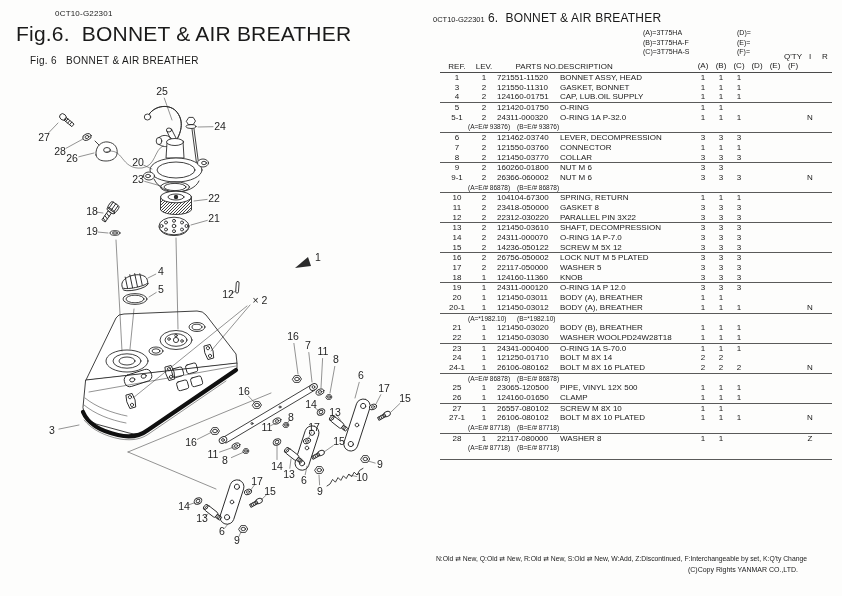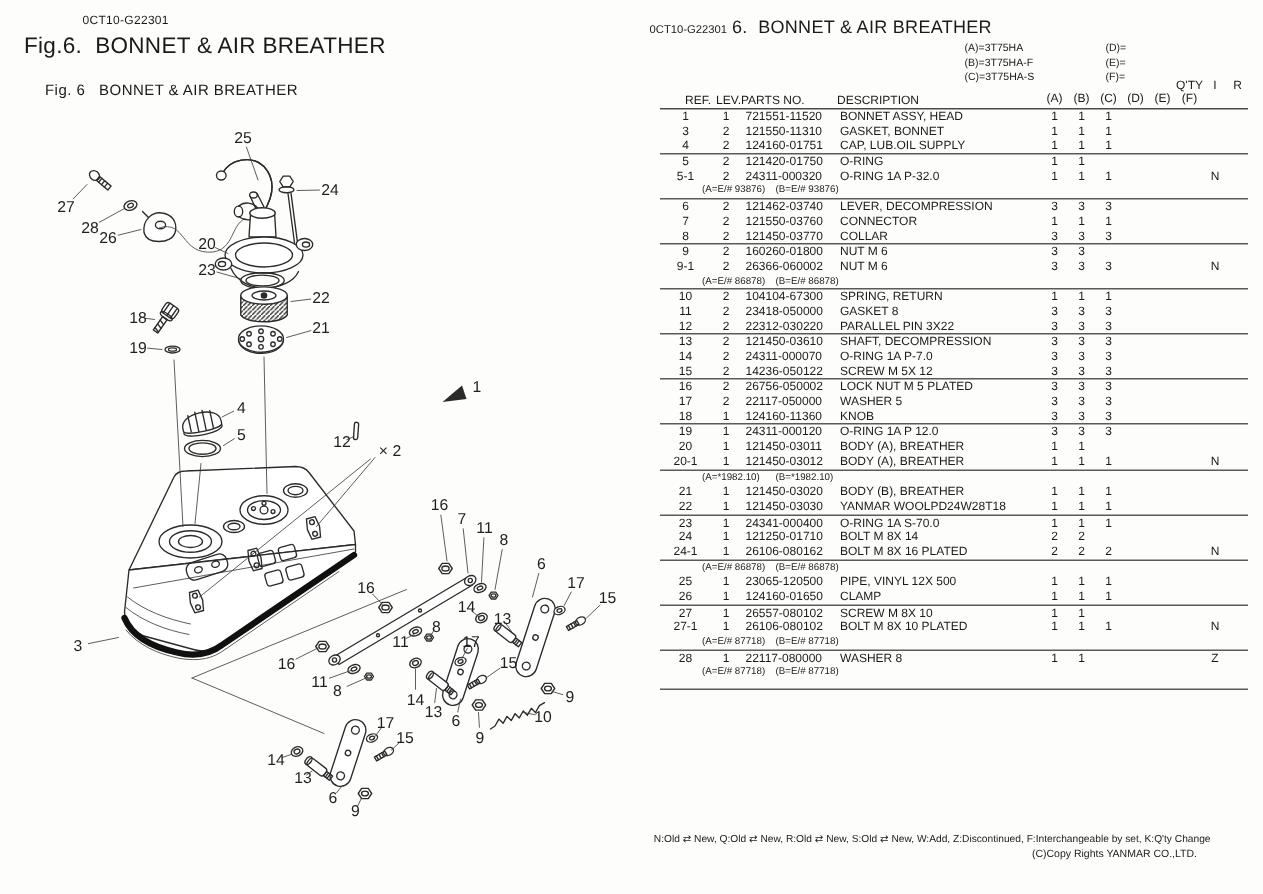--- a/index.html
+++ b/index.html
@@ -1,39 +1,39 @@
 <!DOCTYPE html>
 <html><head>
 <meta charset="utf-8">
 <style>
   html,body{margin:0;padding:0}
   body{width:842px;height:596px;background:#fdfdfc;font-family:"Liberation Sans",sans-serif;color:#1a1a1a;position:relative;overflow:hidden}
   .abs{position:absolute}
   
   #left-docno{left:55px;top:9px;font-size:8px;letter-spacing:.2px}
-  #left-title{left:16px;top:22px;font-size:15px;letter-spacing:.2px;white-space:pre}
+  #left-title{left:16px;top:22px;font-size:21px;letter-spacing:.2px;white-space:pre}
   #left-caption{left:30px;top:55px;font-size:10px;font-weight:normal;letter-spacing:.3px;white-space:pre}
   #diagram-svg{left:0;top:0}
   #diagram-svg text{font-family:"Liberation Sans",sans-serif;font-size:10px;fill:#1f1f1f;stroke:none}
   #diagram-svg .big{font-size:10.5px}
   #diagram-svg path,#diagram-svg line,#diagram-svg ellipse,#diagram-svg circle,#diagram-svg rect,#diagram-svg polygon,#diagram-svg polyline{stroke:#2b2b2b;stroke-width:.9;fill:none;stroke-linecap:round;stroke-linejoin:round}
   #diagram-svg .fw{fill:#fff}
   #diagram-svg .fd{fill:#2b2b2b;stroke:none}
   #diagram-svg .thick{stroke:#101010;stroke-width:4.2}
   #diagram-svg .thin{stroke-width:.55;stroke:#3a3a3a}
   #diagram-svg .hatchfill{fill:url(#hatch)}
   
   #right-docno{left:433px;top:15px;font-size:7.5px}
   #right-title{left:488px;top:11px;font-size:12px;letter-spacing:.2px;white-space:pre}
   #legend{left:643px;top:28px;font-size:7px;line-height:9.5px;display:flex}
   #legend .lcol{width:94px}
   #legend div{white-space:pre}
   #table{left:440px;top:52px;width:392px;font-size:8px}
   .thead{display:grid;grid-template-columns:34px 20px 64px 136px 18px 18px 18px 18px 18px 18px 16px 14px;grid-template-rows:9px 10px;border-bottom:1px solid #4a4a4a;padding-bottom:1px}
-  .thead .span2{grid-row:1/3;align-self:end;text-align:right}
+  .thead .span2{grid-row:1/3;align-self:end;text-align:center}
   .thead .qtyh{grid-column:5/11;grid-row:1;text-align:right}
   .thead .qc{grid-row:2;text-align:center}
   .thead .ih,.thead .rh{grid-row:1;text-align:center}
   .trow{display:grid;grid-template-columns:34px 20px 64px 136px 18px 18px 18px 18px 18px 18px 16px 14px;height:9.7px;line-height:9.7px}
   .trow>div{overflow:hidden;white-space:nowrap}
   .cref,.clev,.cq,.cic,.crc{text-align:center}
   .cpn{padding-left:3px}
   .cdesc{padding-left:2px}
   .rule{border-bottom:1px solid #5a5a5a}
   .nrow{position:relative;height:9.7px;line-height:9.7px;font-size:6.5px;color:#222}
@@ -477,21 +477,21 @@
 
 <div class="abs" id="legend">
   <div class="lcol"><div>(A)=3T75HA</div><div>(B)=3T75HA-F</div><div>(C)=3T75HA-S</div></div>
   <div class="rcol"><div>(D)=</div><div>(E)=</div><div>(F)=</div></div>
 </div>
 
 <div class="abs" id="table">
   <div class="thead">
     <div class="span2 cref">REF.</div>
     <div class="span2 clev">LEV.</div>
-    <div class="span2" style="text-align:left">PARTS NO.</div>
+    <div class="span2" style="text-align:right">PARTS NO.</div>
     <div class="span2" style="text-align:left">DESCRIPTION</div>
     <div class="qtyh">Q'TY</div>
     <div class="ih" style="grid-column:11">I</div>
     <div class="rh" style="grid-column:12">R</div>
   <div class="qc" style="grid-column: 5;">(A)</div>
       <div class="qc" style="grid-column: 6;">(B)</div>
       <div class="qc" style="grid-column: 7;">(C)</div>
       <div class="qc" style="grid-column: 8;">(D)</div>
       <div class="qc" style="grid-column: 9;">(E)</div>
       <div class="qc" style="grid-column: 10;">(F)</div>
@@ -828,21 +828,21 @@
         <div class="cq"></div>
         <div class="cq"></div>
         <div class="cq"></div>
         <div class="cic"></div>
         <div class="crc"></div>
       </div>
       <div class="trow rule">
         <div class="cref">22</div>
         <div class="clev">1</div>
         <div class="cpn">121450-03030</div>
-        <div class="cdesc">YANMAR WOOLPD24W28T18</div>
+        <div class="cdesc">WASHER WOOLPD24W28T18</div>
         <div class="cq">1</div>
         <div class="cq">1</div>
         <div class="cq">1</div>
         <div class="cq"></div>
         <div class="cq"></div>
         <div class="cq"></div>
         <div class="cic"></div>
         <div class="crc"></div>
       </div>
       <div class="trow">

